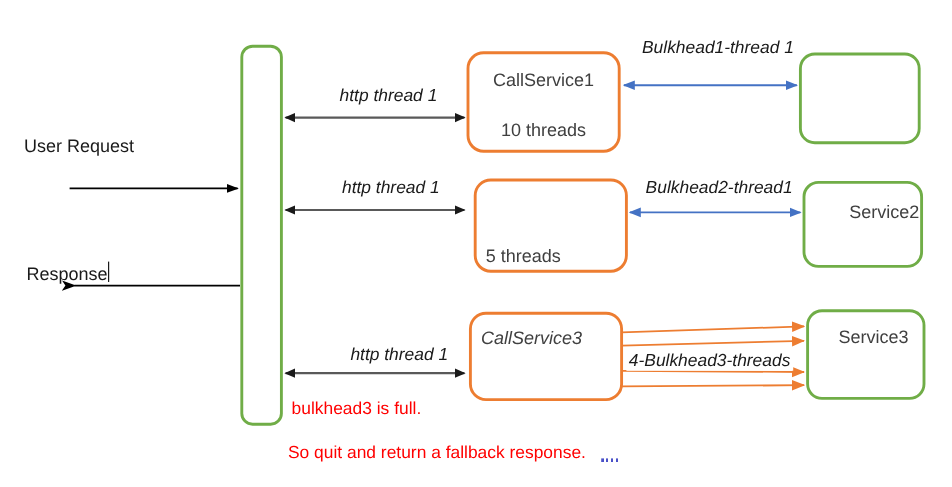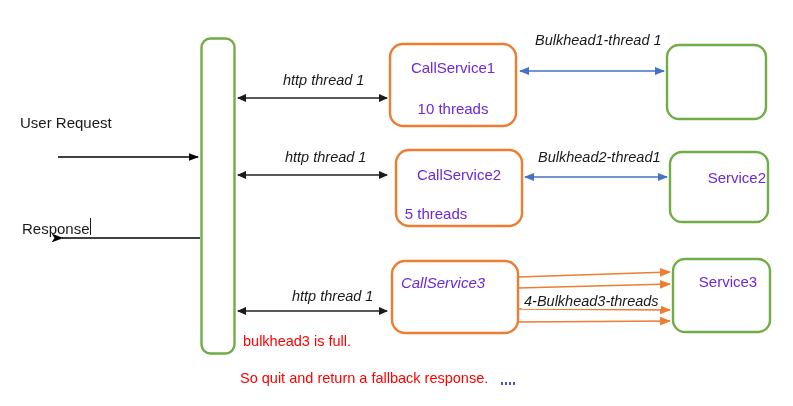--- a/index.html
+++ b/index.html
@@ -29,21 +29,21 @@
     white-space: nowrap;
     color: #1a1a1a;
     font-size: 15px;
     line-height: 1;
     font-family: "Liberation Sans", sans-serif;
   }
   .node-label {
     position: absolute;
     text-align: center;
     white-space: nowrap;
-    color: #6d28d9;
+    color: #404040;
     font-size: 15px;
     line-height: 1;
     font-family: "Liberation Sans", sans-serif;
   }
   .edge-label {
     position: absolute;
     white-space: nowrap;
     color: #1a1a1a;
     font-size: 14.5px;
     line-height: 1;
@@ -147,21 +147,20 @@
   <div class="edge-label" style="left:283px; top:150px;">http thread 1</div>
   <div class="edge-label" style="left:290px; top:289px;">http thread 1</div>
 
   <div class="edge-label" style="left:533px; top:33px;">Bulkhead1-thread 1</div>
   <div class="edge-label" style="left:536px; top:150px;">Bulkhead2-thread1</div>
   <div class="edge-label" style="left:522px; top:294px;">4-Bulkhead3-threads</div>
 
   <div class="node-label" style="left:390px; top:60px; width:126px;">CallService1</div>
   <div class="node-label" style="left:390px; top:101px; width:126px;">10 threads</div>
 
-  <div class="node-label" style="left:396px; top:167px; width:126px;">CallService2</div>
   <div class="node-label" style="left:384px; top:206px; width:104px;">5 threads</div>
 
   <div class="node-label" style="left:384px; top:275px; width:118px;font-style:italic;">CallService3</div>
 
   <div class="node-label" style="left:668px; top:170px; width:98px;text-align:right;">Service2</div>
   <div class="node-label" style="left:673px; top:274px; width:110px;">Service3</div>
 
   <div class="note" style="left:243px; top:334px; color:#ff0000;">bulkhead3 is full.</div>
   <div class="note" style="left:240px; top:371px; color:#ff0000;">So quit and return a fallback response.</div>
   <div class="spell-mark" style="left:501px; top:382px; width:14px;"></div>

